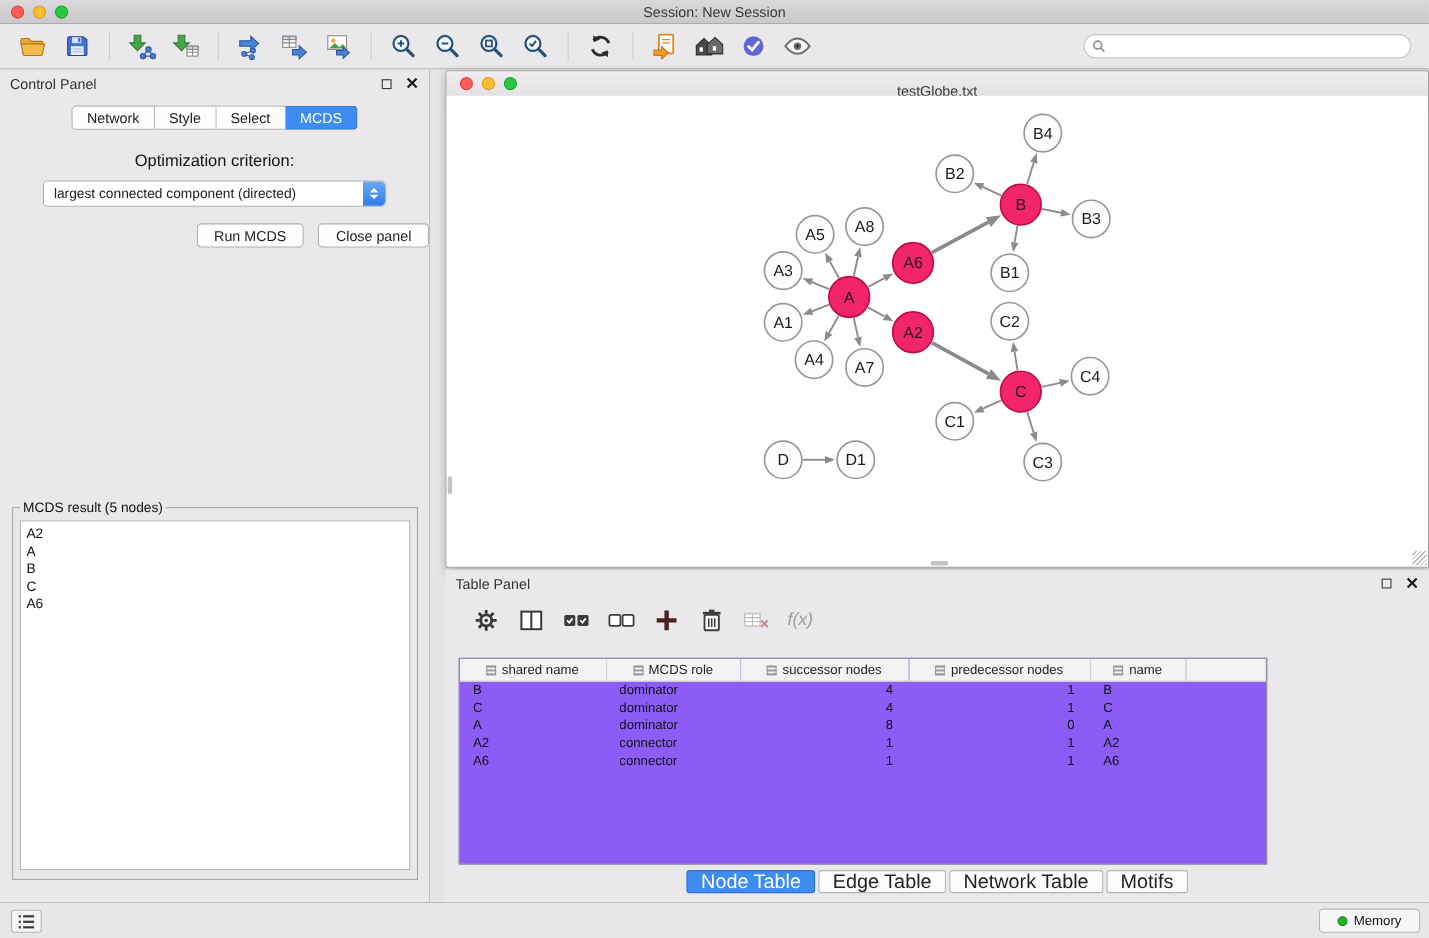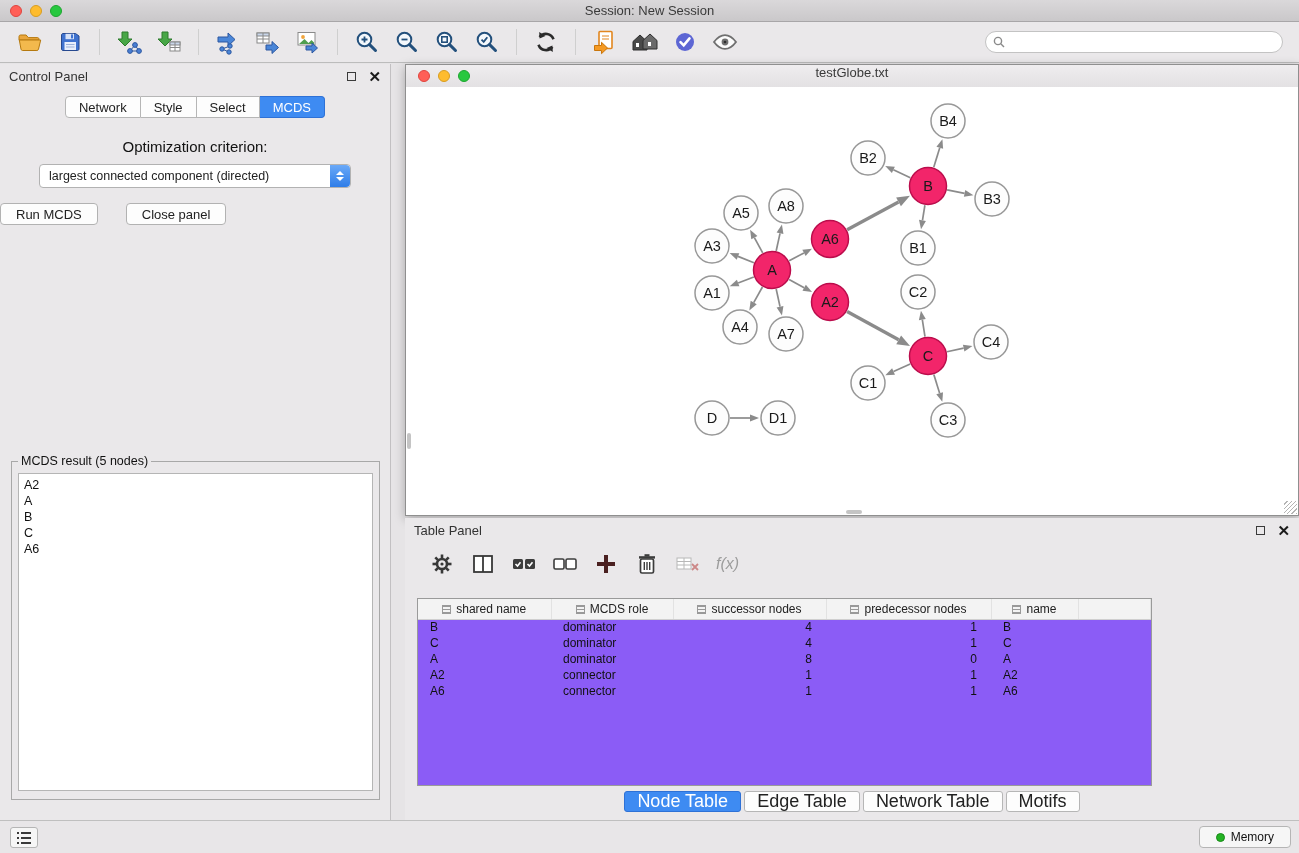--- a/index.html
+++ b/index.html
@@ -36,30 +36,30 @@
 .cp-tab:first-child{border-left:1px solid #b6b6b6;border-radius:4px 0 0 4px}
 .cp-tab:last-child{border-radius:0 4px 4px 0}
 .cp-tab.active{background:#3e8bf2;border-color:#2e71d6;color:#fff}
 .opt-label{text-align:center;margin-top:20px;font-size:15px;color:#111}
 .dropdown{margin:9px auto 0;width:312px;height:24px;background:#fff;border:1px solid #b2b2b2;border-radius:4px;display:flex;align-items:center;position:relative}
 .dropdown-text{padding-left:9px;font-size:12.5px;white-space:nowrap}
 .dropdown-stepper{position:absolute;right:0;top:0;bottom:0;width:20px;background:linear-gradient(#6aa9f8,#2f7de8);border-radius:0 4px 4px 0;display:flex;flex-direction:column;align-items:center;justify-content:center;gap:2px}
 .chev{width:0;height:0;border-left:4px solid transparent;border-right:4px solid transparent}
 .chev.up{border-bottom:4.5px solid #fff}
 .chev.down{border-top:4.5px solid #fff}
-.cp-buttons{display:flex;justify-content:flex-start;gap:28px;margin-top:15px}
+.cp-buttons{display:flex;justify-content:flex-end;gap:13px;margin-top:15px}
 .btn{height:22px;padding:0 15px;background:#fdfdfd;border:1px solid #b2b2b2;border-radius:4px;font-size:13px;color:#222;font-family:"Liberation Sans",sans-serif}
 .result-fieldset{position:absolute;left:11px;top:390px;width:369px;height:346px;border:1px solid #a8a8a8;padding:5px 6px 8px 6px}
 .result-fieldset legend{font-size:12.5px;padding:0 3px;color:#111}
 .result-list{background:#fff;border:1px solid #b5b5b5;width:100%;height:100%;padding:3px 5px;font-size:12.5px;overflow:hidden}
 .result-item{line-height:16px;color:#111}
 
 
 .network-window{position:absolute;left:405px;top:64px;width:894px;height:452px;background:#fff;border:1px solid #8f8f8f;box-shadow:0 3px 10px rgba(0,0,0,0.28)}
-.net-titlebar{height:36px;background:linear-gradient(#efedef,#dcdadc);border-bottom:1px solid #b2b0b2;position:relative;display:flex;align-items:flex-start;justify-content:center}
+.net-titlebar{height:36px;background:linear-gradient(#efedef,#dcdadc);border-bottom:1px solid #b2b0b2;position:relative;display:flex;align-items:center;justify-content:center}
 .net-titlebar .traffic{top:5px;left:12px}
 .net-title-text{font-size:13px;color:#3a3a3a}
 .net-canvas{position:absolute;top:22px;left:0;right:0;bottom:0;background:#fff;overflow:hidden}
 .net-canvas svg text{font-family:"Liberation Sans",sans-serif}
 .scroll-nub-v{position:absolute;left:1px;top:346px;width:4px;height:16px;background:#c4c4c4;border-radius:2px}
 .scroll-nub-h{position:absolute;left:440px;bottom:1px;width:16px;height:4px;background:#c4c4c4;border-radius:2px}
 .resize-grip{position:absolute;right:1px;bottom:1px;width:13px;height:13px;background:repeating-linear-gradient(135deg,transparent 0 2px,#b4b4b4 2px 3px)}
 
 
 .table-panel{position:absolute;left:405px;top:518px;width:894px;height:302px;background:#eae8ea}

